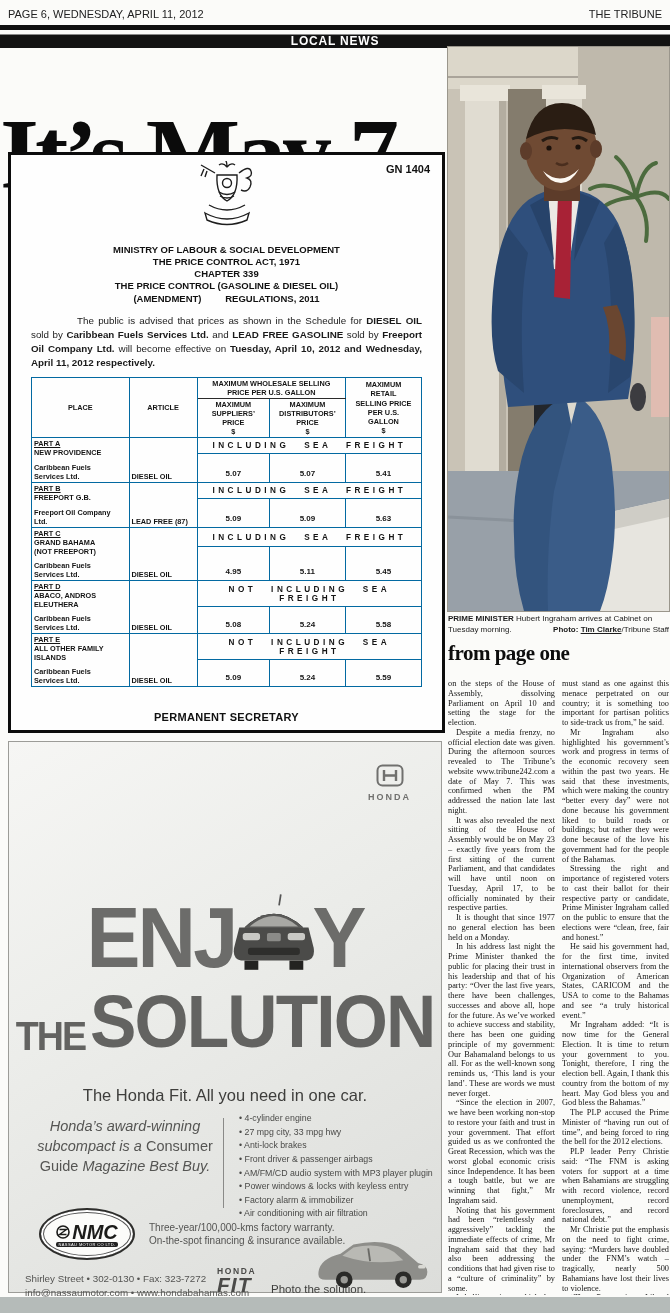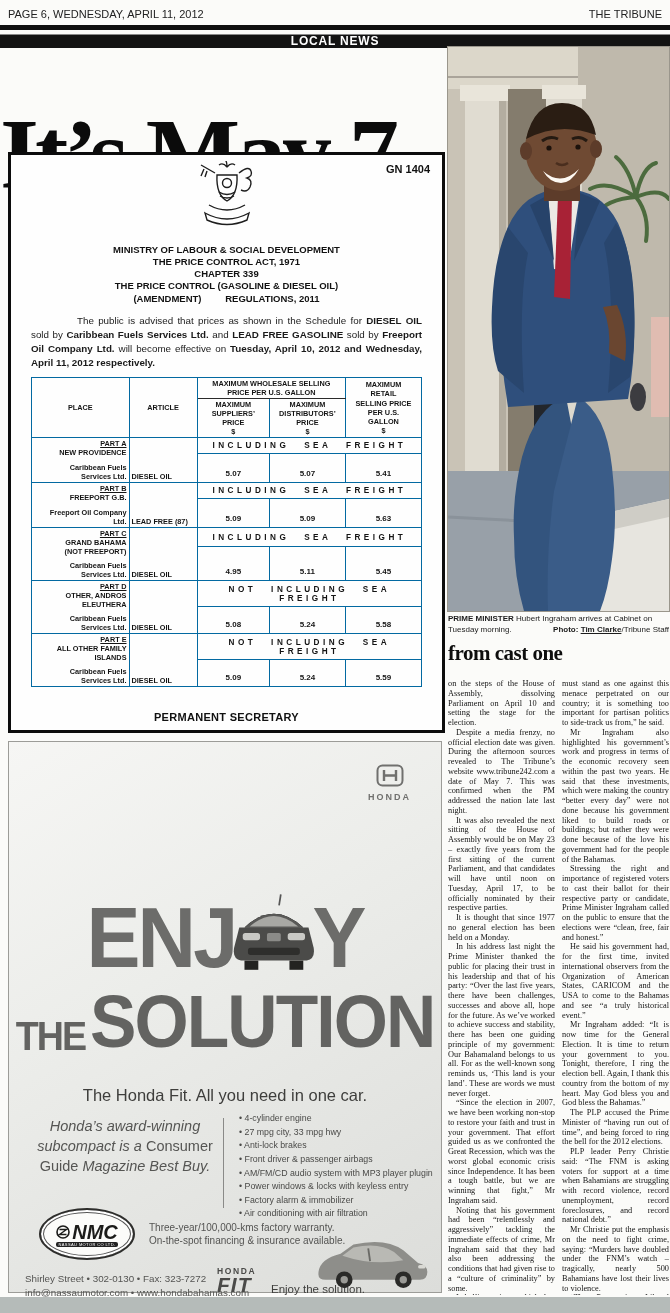--- a/index.html
+++ b/index.html
@@ -23,21 +23,21 @@
   .gn{position:absolute;top:8px;right:12px;font-weight:bold;font-size:11px;}
   .crest{display:block;margin:6px auto 0;}
   .notice-titles{margin-top:3px;text-align:center;font-weight:bold;font-size:9.5px;line-height:1.28;}
   .notice-body{margin:9px 20px 0;font-size:9.8px;line-height:14px;text-align:justify;
                text-indent:46px;color:#1a1a1a;}
   .price-table{margin:7px auto 0;width:calc(100% - 40px);border-collapse:collapse;
                font-size:7.3px;font-weight:bold;color:#141414;}
   .price-table th,.price-table td{border:1px solid #0369a1;padding:1px 2px;}
   .price-table th{text-align:center;vertical-align:middle;white-space:pre-line;line-height:1.25;}
   th.group-th{border-bottom:1px solid #2a2a2a;}
-  .cell-place{text-align:right;vertical-align:top;}
+  .cell-place{text-align:left;vertical-align:top;}
   .place-wrap{display:flex;flex-direction:column;min-height:42px;}
   .part-label{text-decoration:underline;}
   .place-name{white-space:pre-line;}
   .company-name{white-space:pre-line;margin-top:auto;padding-top:5px;}
   .cell-article{vertical-align:bottom;text-align:left;padding-bottom:3px;}
   .cell-freight{border-bottom:none;text-align:center;letter-spacing:3.5px;word-spacing:9px;
                 font-size:8.2px;padding:5px 1px 6px;}
   .sec-bot .cell-price{border-top:none;text-align:center;vertical-align:bottom;
                        font-size:8px;padding:8px 2px 4px;}
   .perm-sec{margin-top:24px;text-align:center;font-weight:bold;font-size:11px;letter-spacing:.3px;}
@@ -214,21 +214,21 @@
         </tr>
         <tr class="sec-bot">
           <td class="cell-price">4.95</td>
           <td class="cell-price">5.11</td>
           <td class="cell-price">5.45</td>
         </tr>
         <tr class="sec-top">
           <td class="cell-place" rowspan="2">
             <div class="place-wrap">
               <div class="part-label">PART D</div>
-              <div class="place-name">OTHER, ANDROS
+              <div class="place-name">ABACO, ANDROS
 ELEUTHERA</div>
               <div class="company-name">Caribbean Fuels
 Services Ltd.</div>
             </div>
           </td>
           <td class="cell-article" rowspan="2">DIESEL OIL</td>
           <td class="cell-freight" colspan="3">NOT INCLUDING SEA FREIGHT</td>
         </tr>
         <tr class="sec-bot">
           <td class="cell-price">5.08</td>
@@ -312,21 +312,21 @@
     <path d="M95 124 q18 16 36 -2 q-8 14 -18 14 q-11 0 -18 -12z" fill="#fdf8f2"></path>
     <path d="M95 124 q18 16 36 -2" stroke="#3a241700" stroke-width="1" fill="none"></path>
   </svg>
 </figure>
 
 <div class="abs caption">
   <span><span class="seg-b" style="font-weight: bold;">PRIME MINISTER </span><span>Hubert Ingraham arrives at Cabinet on Tuesday morning.</span></span>
   <span class="credit"><span class="seg-b" style="font-weight: bold;">Photo: </span><span class="seg-b" style="font-weight: bold; text-decoration: underline;">Tim Clarke</span><span>/Tribune Staff</span></span>
 </div>
 
-<div class="abs fpo">from cast one</div>
+<div class="abs fpo">from page one</div>
 <div class="abs col col1">
     <p>on the steps of the House of Assembly, dissolving Parliament on April 10 and setting the stage for the election.</p>
     <p>Despite a media frenzy, no official election date was given. During the afternoon sources revealed to The Tribune’s website www.tribune242.com a date of May 7. This was confirmed when the PM addressed the nation late last night.</p>
     <p>It was also revealed the next sitting of the House of Assembly would be on May 23 – exactly five years from the first sitting of the current Parliament, and that candidates will have until noon on Tuesday, April 17, to be officially nominated by their respective parties.</p>
     <p>It is thought that since 1977 no general election has been held on a Monday.</p>
     <p>In his address last night the Prime Minister thanked the public for placing their trust in his leadership and that of his party: “Over the last five years, there have been challenges, successes and above all, hope for the future. As we’ve worked to achieve success and stability, there has been one guiding principle of my government: Our Bahamaland belongs to us all. For as the well-known song reminds us, ‘This land is your land’. These are words we must never forget.</p>
     <p>“Since the election in 2007, we have been working non-stop to restore your faith and trust in your government. That effort guided us as we confronted the Great Recession, which was the worst global economic crisis since Independence. It has been a tough battle, but we are winning that fight,” Mr Ingraham said.</p>
     <p>Noting that his government had been “relentlessly and aggressively” tackling the immediate effects of crime, Mr Ingraham said that they had also been addressing the conditions that had given rise to a “culture of criminality” by some.</p>
     <p>Labelling crime, which has risen dramatically over the past five years, as a fight the nation “will not lose”, Mr Ingraham asked for all Bahamians to join together to defeat a plague that threatens to ‘victimize us all’.</p>
   </div>
@@ -408,21 +408,21 @@
 
   <div class="ad-contact">
     <div>Shirley Street • 302-0130 • Fax: 323-7272</div>
     <div>info@nassaumotor.com • www.hondabahamas.com</div>
   </div>
 
   <div class="fit-mark">
     <div class="fm-honda">HONDA</div>
     <div class="fm-fit">FIT</div>
   </div>
-  <div class="fit-tag">Enjoy the solution.</div>
+  <div class="fit-tag">Photo the solution.</div>
 
   <svg class="ad-car" width="120" height="60" viewBox="0 0 130 62">
     <path d="M8 42 q0 -16 24 -22 l14 -10 q34 -8 54 6 l16 14 q10 2 10 10 q0 8 -8 8 l-102 0 q-8 0 -8 -6z" fill="#8e8e8a"></path>
     <path d="M34 22 l12 -9 q28 -6 44 5 l10 9 q-34 6 -66 -5z" fill="#b9b9b4"></path>
     <line x1="62" y1="14" x2="64" y2="28" stroke="#6a6a66" stroke-width="2"></line>
     <circle cx="36" cy="48" r="9" fill="#2a2a28"></circle>
       <circle cx="36" cy="48" r="4" fill="#9a9a96"></circle>
     <circle cx="100" cy="48" r="9" fill="#2a2a28"></circle>
       <circle cx="100" cy="48" r="4" fill="#9a9a96"></circle>
     <rect x="116" y="32" width="8" height="4" rx="2" fill="#d9d9d4"></rect>

